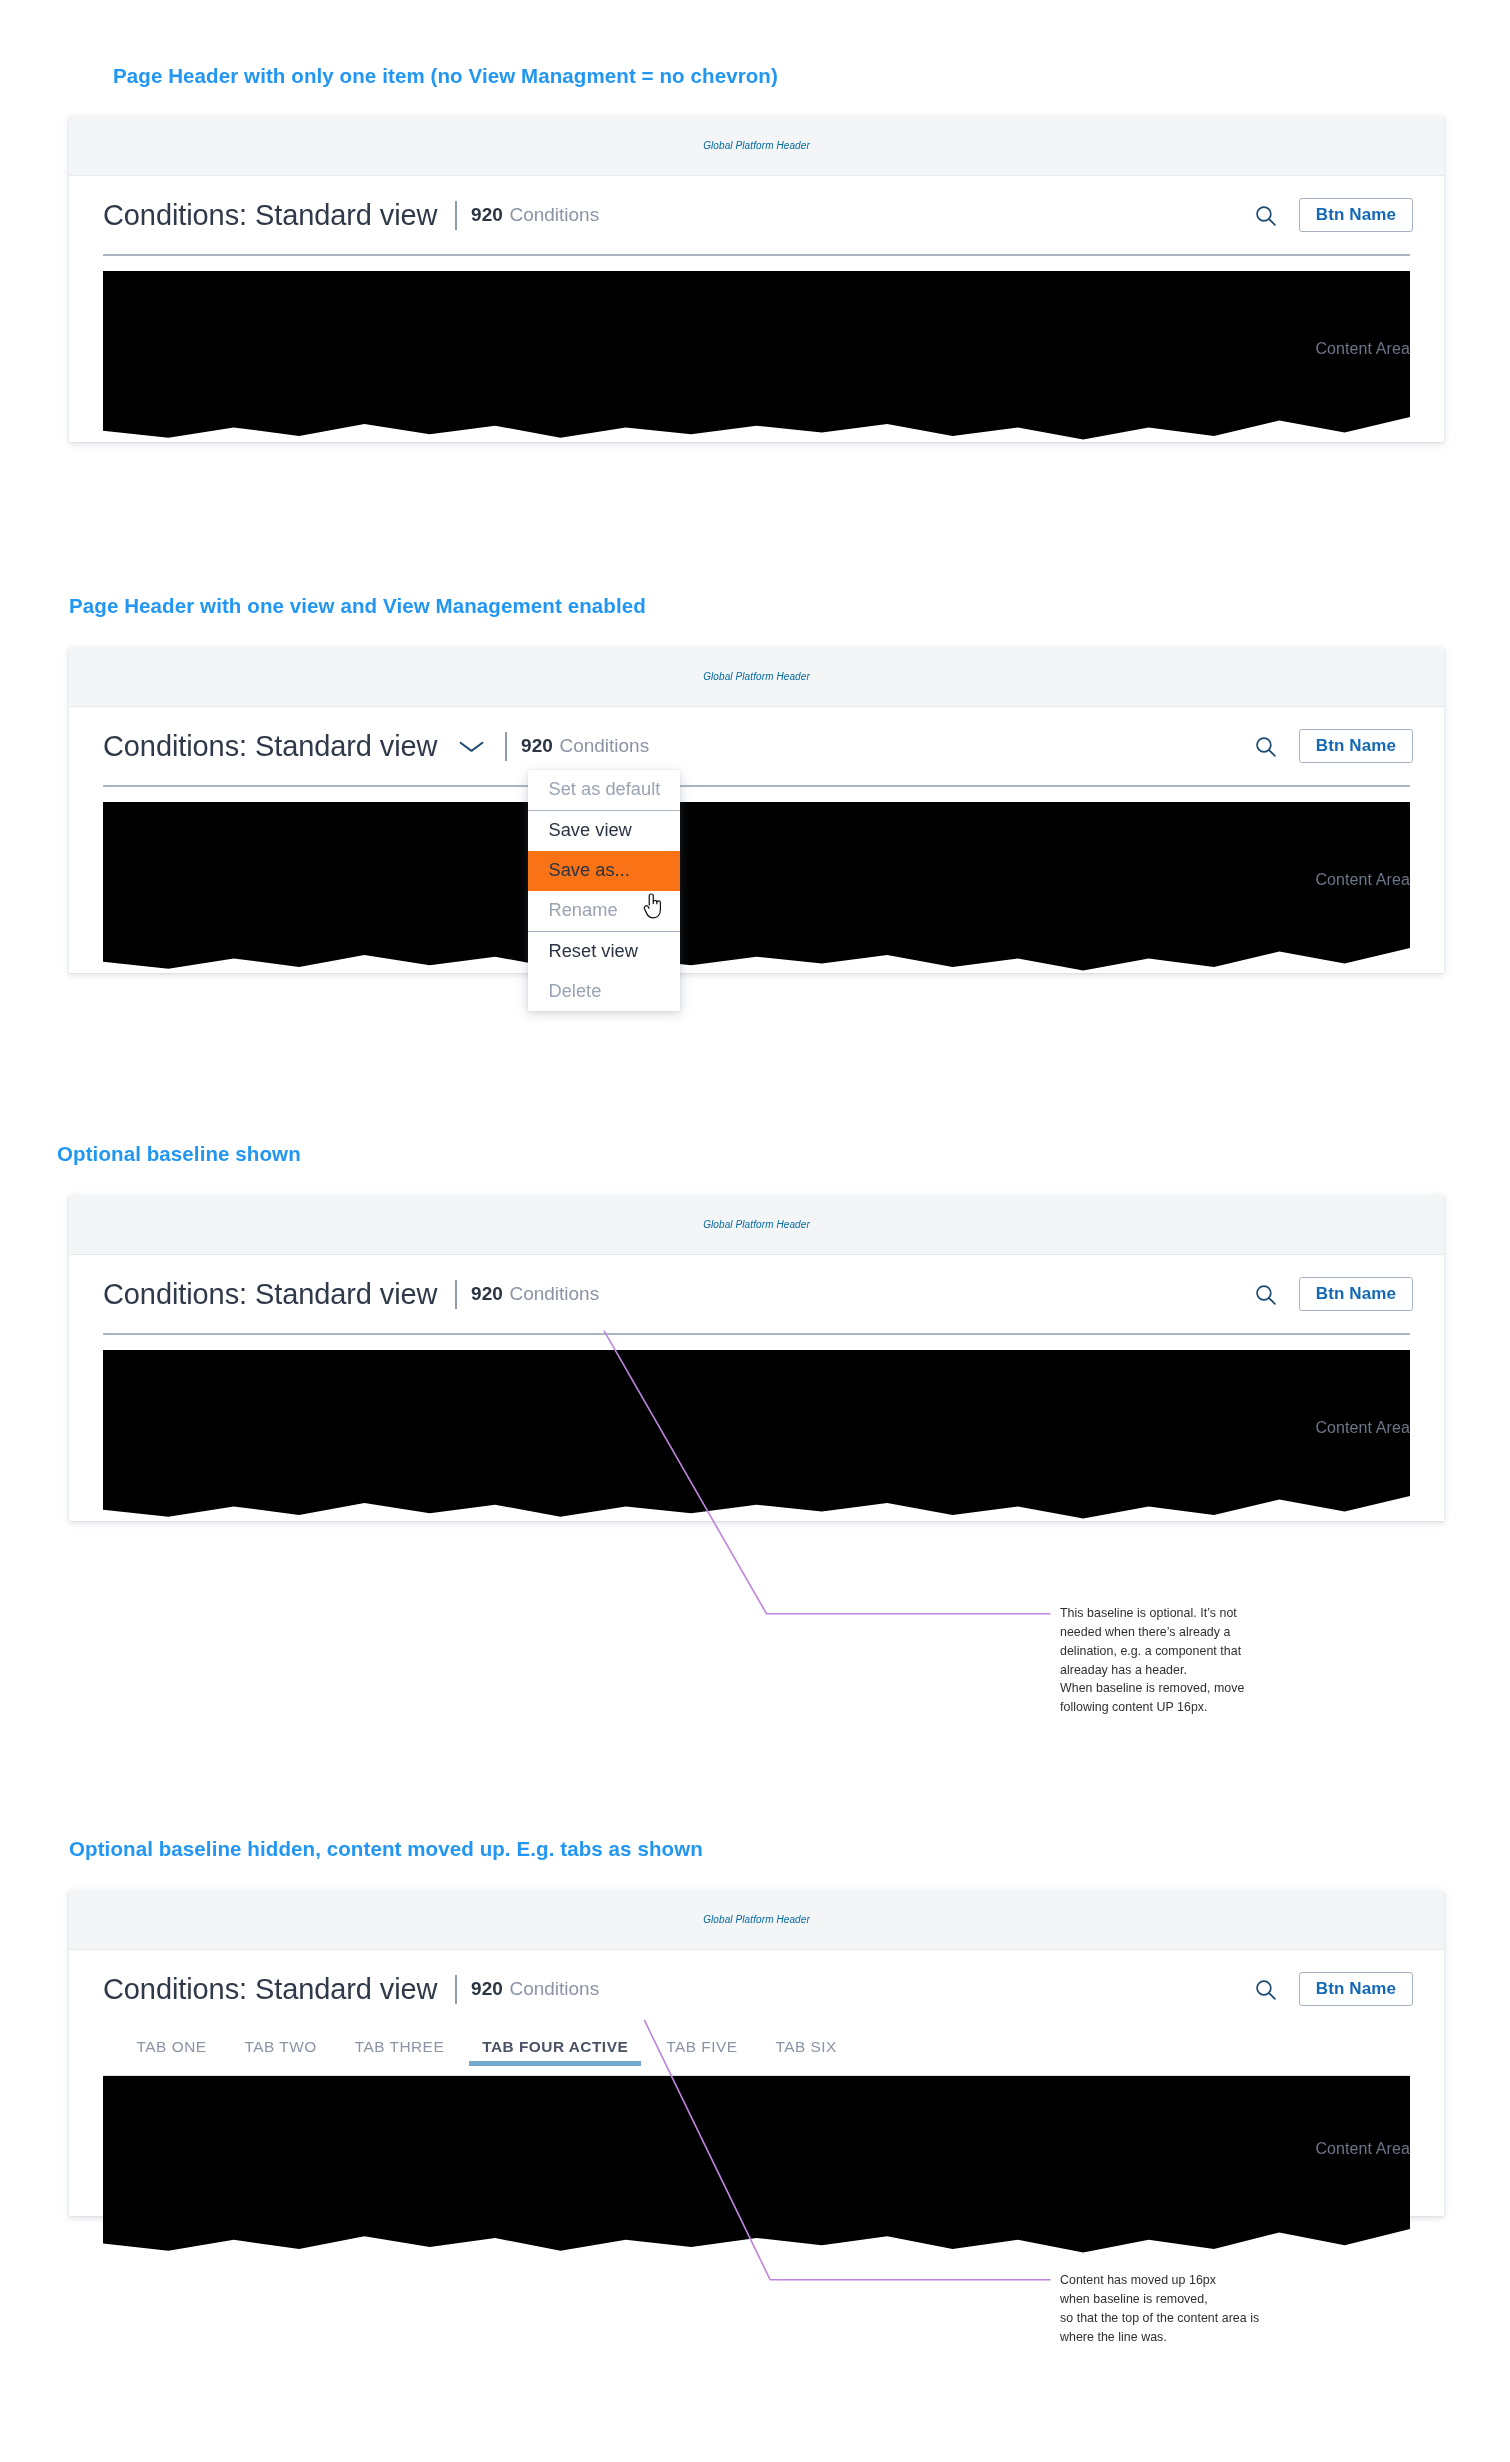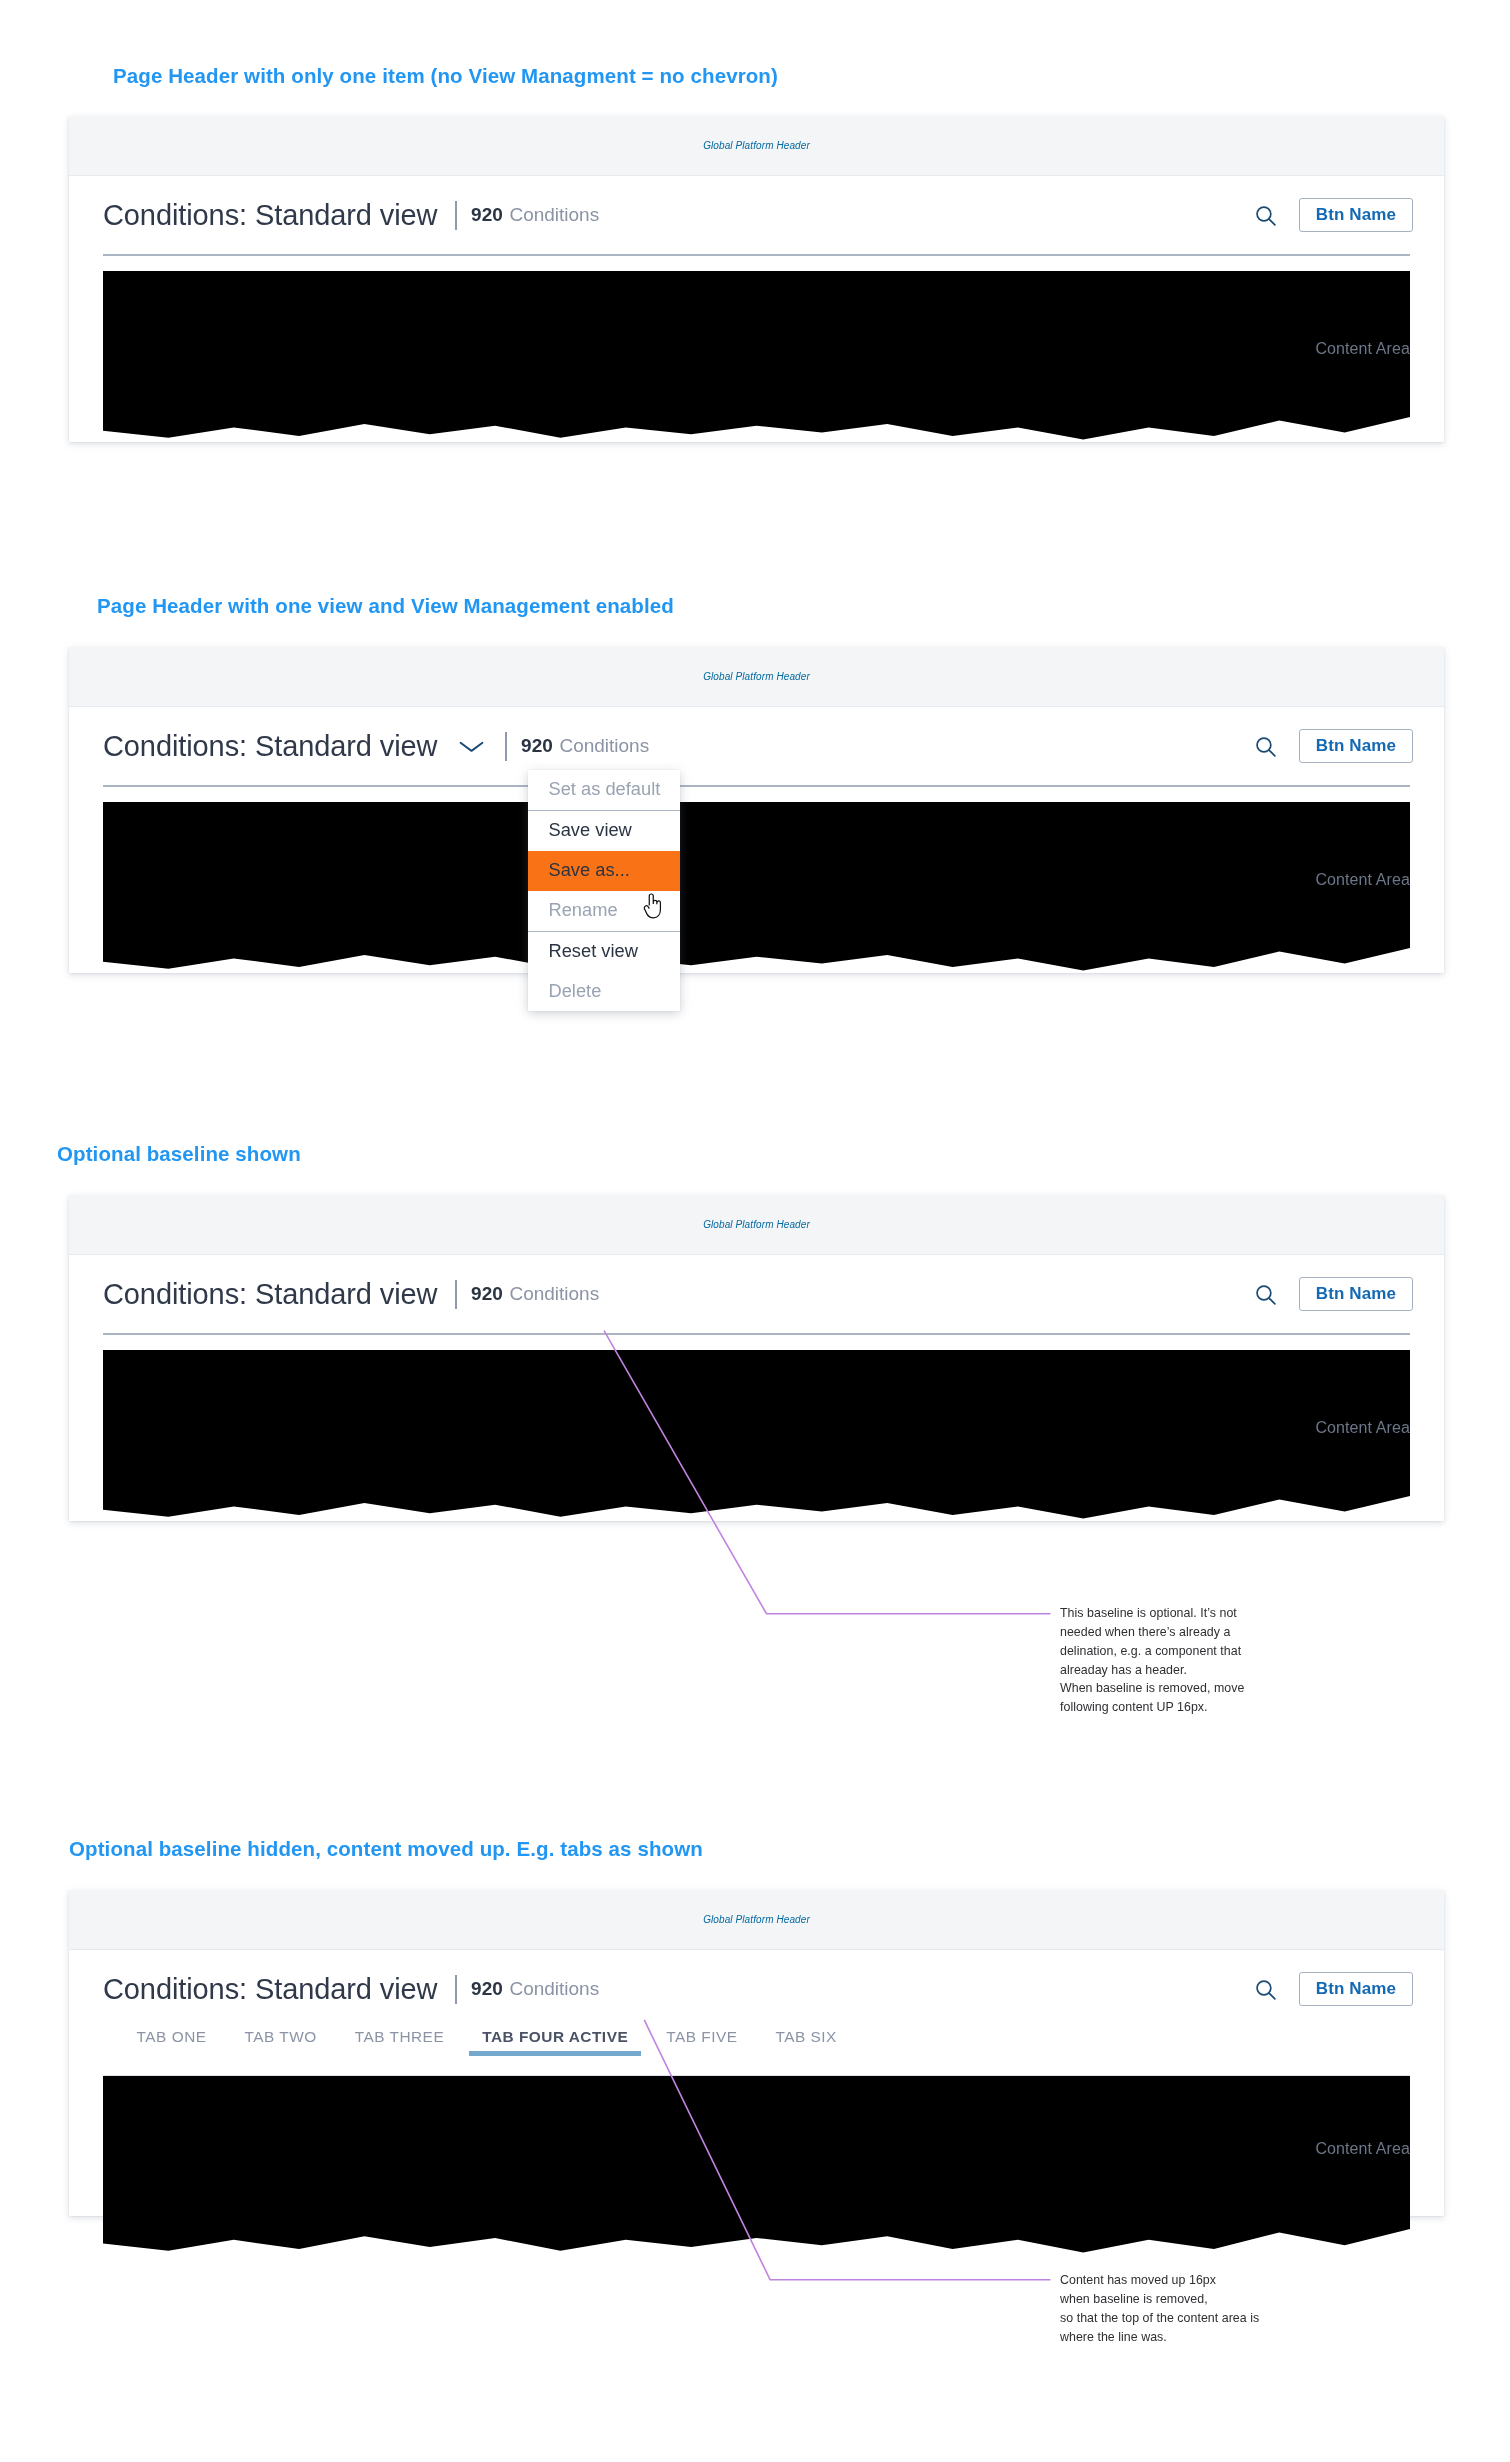--- a/index.html
+++ b/index.html
@@ -135,21 +135,21 @@
   }
   .ca-label {
     font-size: 16px;
     color: #6b7688;
     letter-spacing: 0.1px;
   }
 
   
   .tabs {
     display: flex;
-    align-items: flex-start;
+    align-items: center;
     height: 48px;
     padding-left: 14.6px;
     position: relative;
   }
   .tab {
     font-size: 15.4px;
     letter-spacing: 0.5px;
     color: #8b94a5;
     padding: 0 19px 10.2px;
     position: relative;
@@ -240,21 +240,21 @@
     <button class="btn-name">Btn Name</button>
   </div>
   <div class="baseline"></div>
   <div class="content-wrap" style="margin-top:14.6px;">
     <div class="content-area" style="height:174px; padding-top:69px;">
       <span class="ca-label">Content Area</span>
     </div>
   </div>
 </div>
 
-<div class="sec-heading" style="left:69px; top:594px;margin-left:28px;">Page Header with one view and View Management enabled</div>
+<div class="sec-heading" style="left:69px; top:594px;">Page Header with one view and View Management enabled</div>
 
 <div class="card" style="left:69px; top:647px; width:1375px; height:326px;">
   <div class="gph">
     <span class="gph-label">Global Platform Header</span>
   </div>
   <div class="pagehead">
     <span class="ph-title">Conditions: Standard view</span>
     <span class="chev">
       <svg width="31" height="19" viewBox="0 0 42 26" fill="none" stroke="#1a4971" stroke-width="2.6" stroke-linecap="round" stroke-linejoin="round">
           <polyline points="6,8 21,19 36,8"></polyline>

